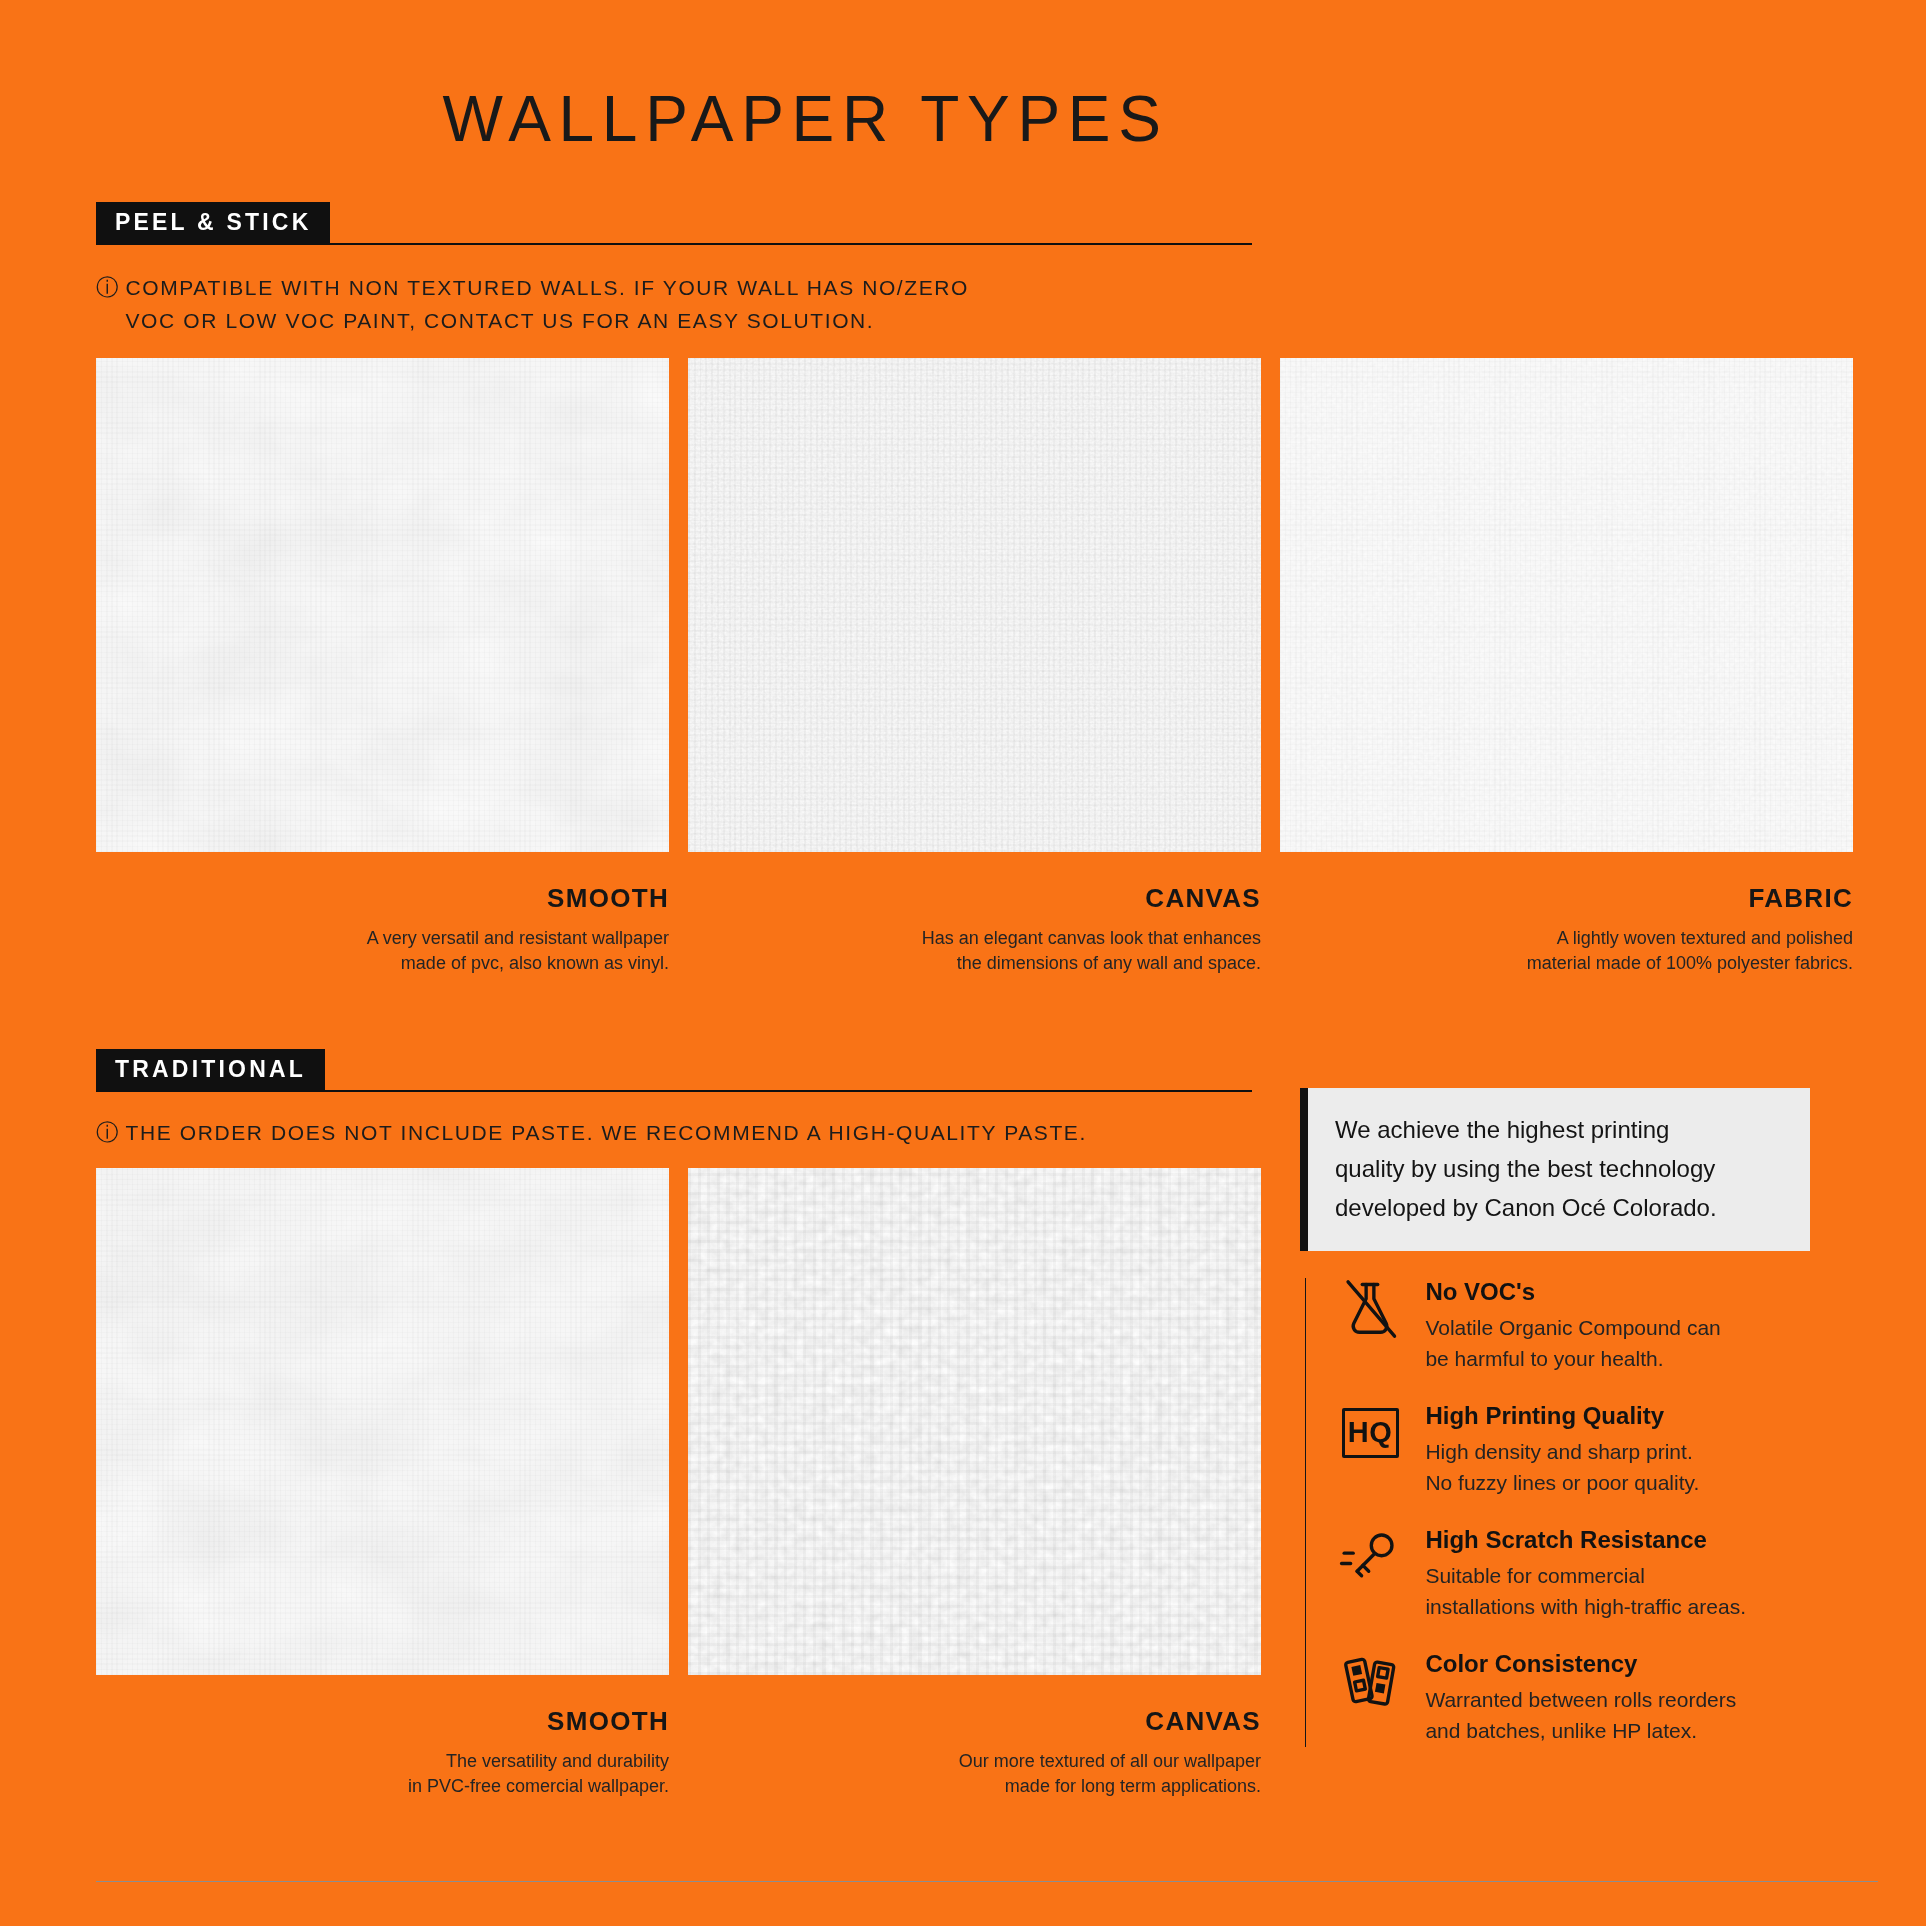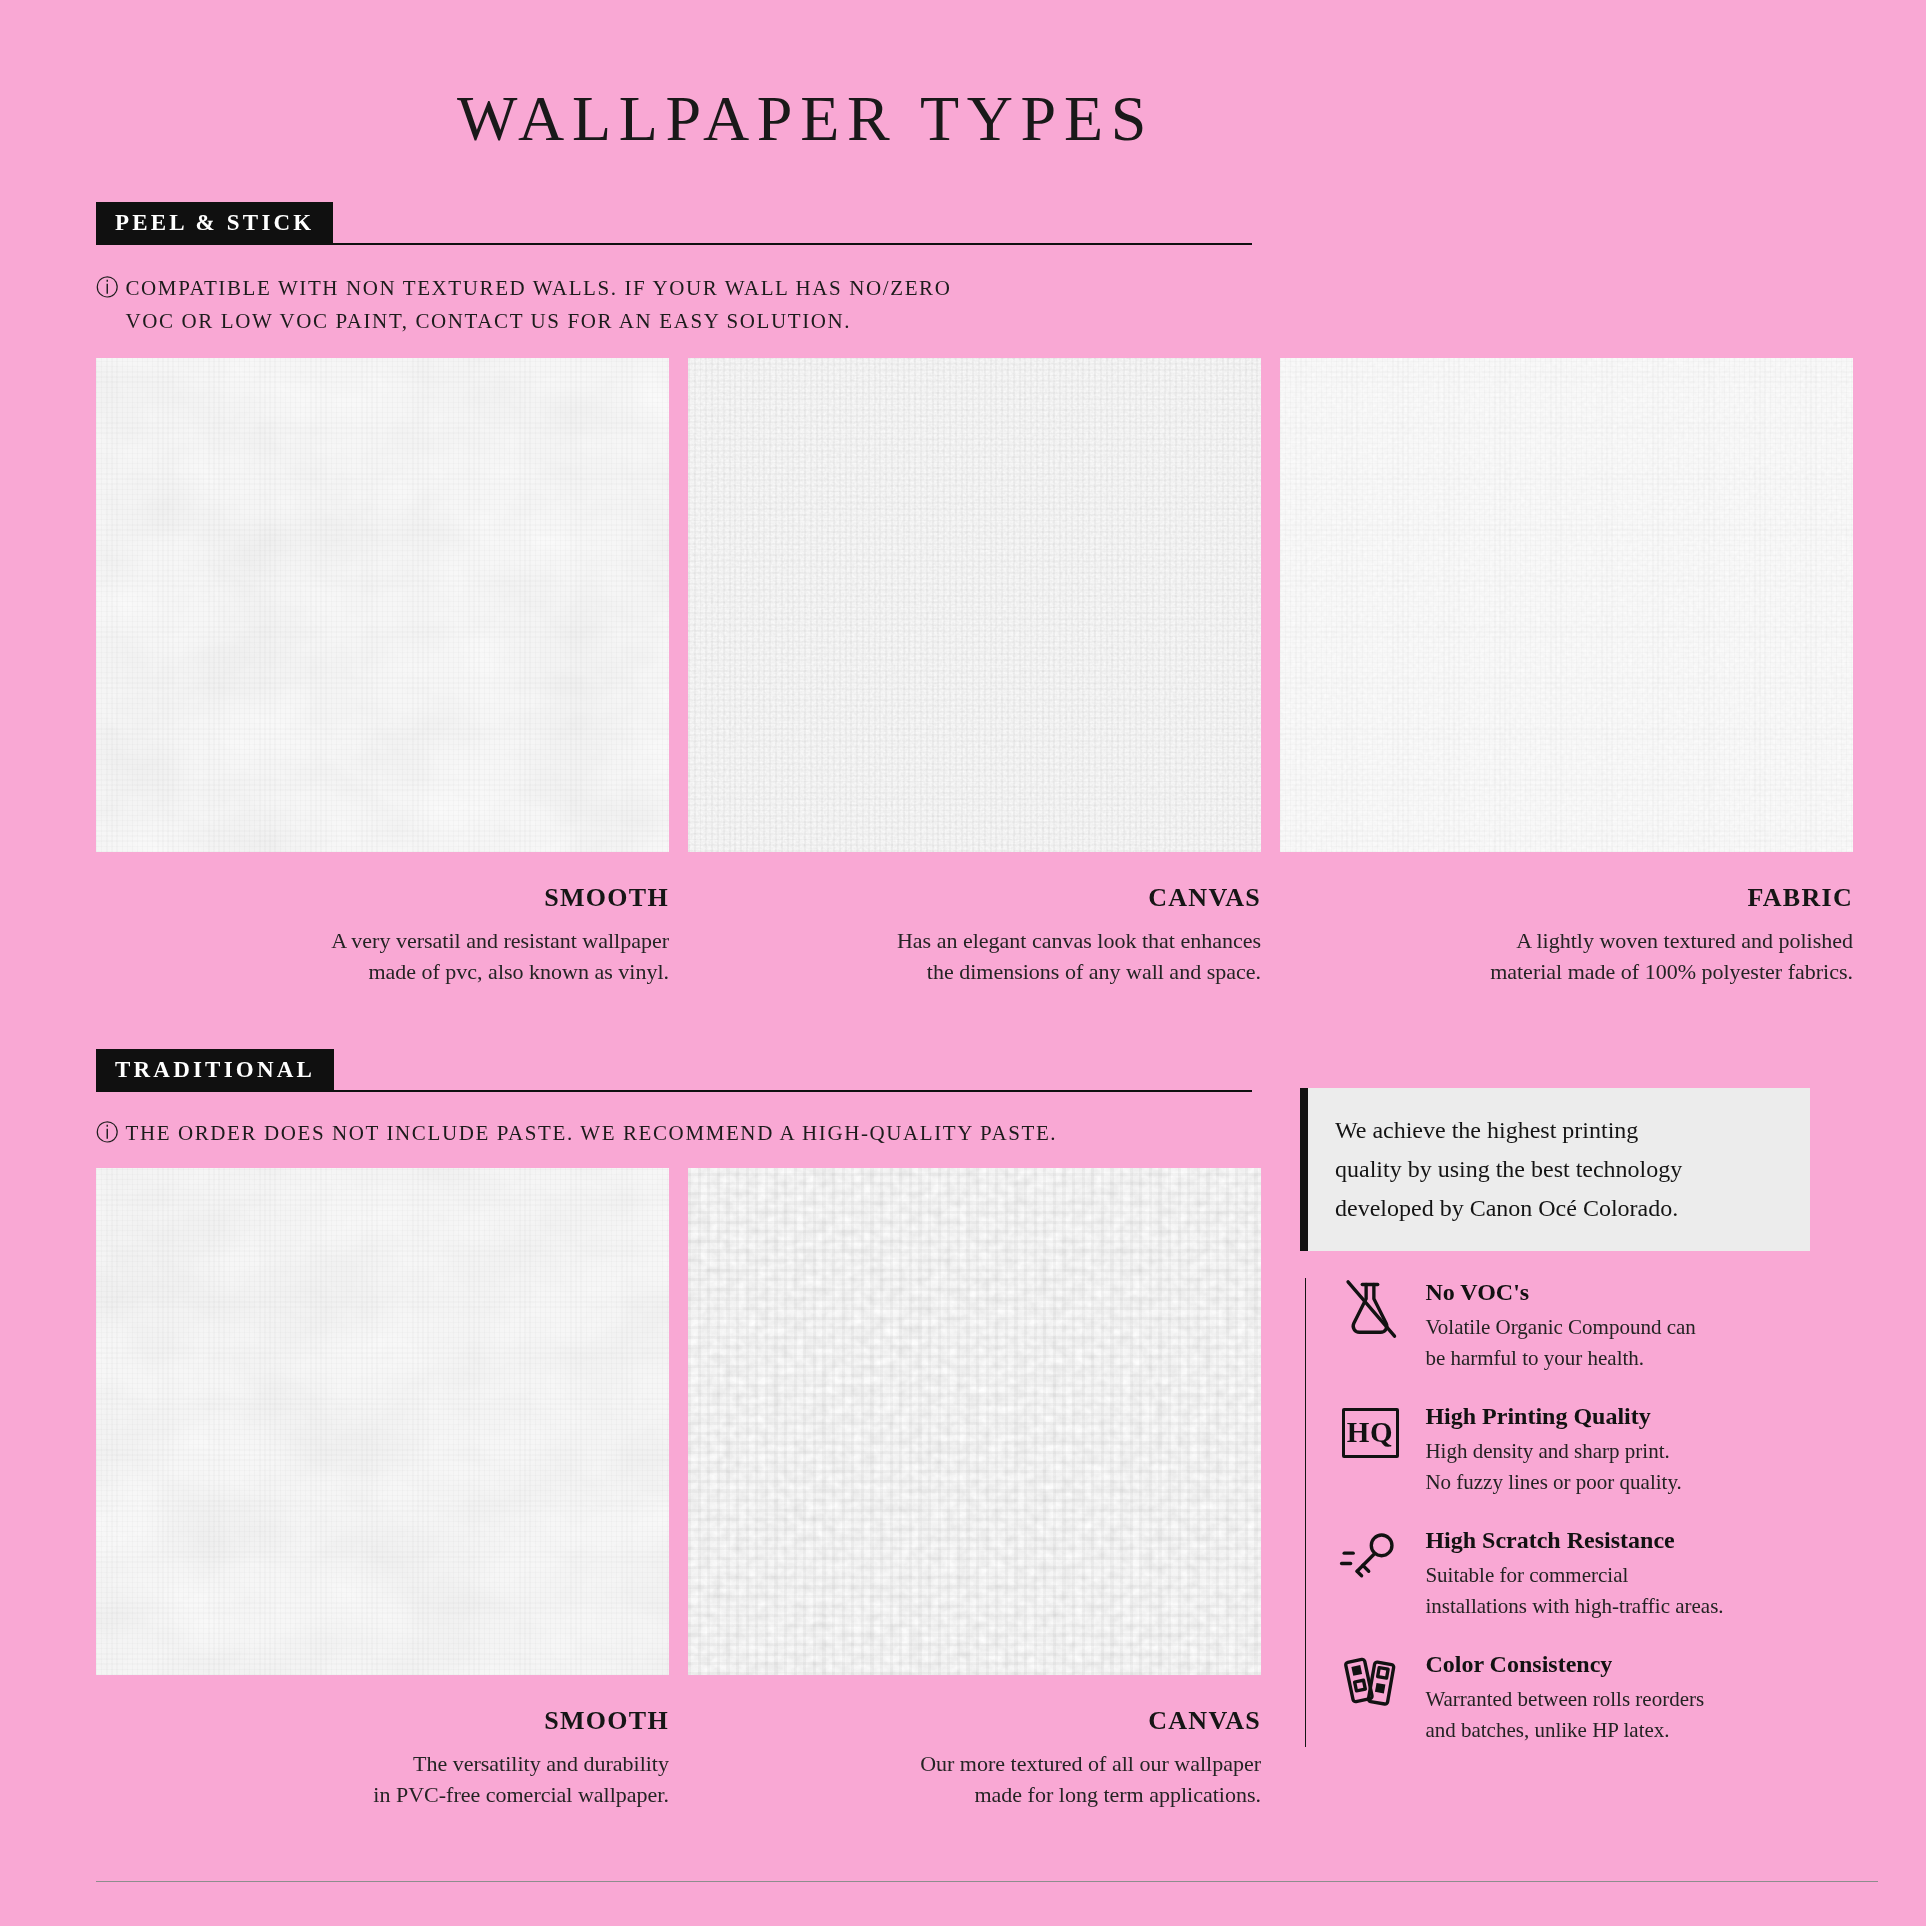--- a/index.html
+++ b/index.html
@@ -1,19 +1,19 @@
 <!DOCTYPE html>
 <html style="font-size:10.3px"><head>
 <meta charset="utf-8">
 <title>Wallpaper Types</title>
 <style>
   html,body{margin:0;padding:0;background:#ffffff;}
   #canvas{
-    position:relative;width:1926px;height:1926px;background:#f9a8d4;overflow:hidden;
-    font-family:Liberation Serif, serif;color:#151515;
+    position:relative;width:1926px;height:1926px;background:#f97316;overflow:hidden;
+    font-family:Liberation Sans, sans-serif;color:#151515;
   }
   
   .page-title{
     position:absolute;top:82px;left:96px;width:1419px;text-align:center;
     font-size:64px;font-weight:400;letter-spacing:7.7px;color:#191919;white-space:nowrap;
   }
   
   .section-header{position:absolute;left:96px;width:1156px;border-bottom:2.6px solid #101010;line-height:0;}
   .section-header.s1{top:202px;}
   .section-header.s2{top:1049px;}
@@ -49,21 +49,21 @@
     background:
       repeating-linear-gradient(90deg,rgba(0,0,0,0.018) 0 1.3px,rgba(0,0,0,0) 1.3px 5.1px),
       repeating-linear-gradient(0deg,rgba(0,0,0,0.015) 0 1.3px,rgba(0,0,0,0) 1.3px 5.1px);
   }
   .weave-coarse::after{
     background:
       repeating-linear-gradient(90deg,rgba(0,0,0,0.035) 0 3.2px,rgba(0,0,0,0) 3.2px 9.6px),
       repeating-linear-gradient(0deg,rgba(0,0,0,0.030) 0 3.2px,rgba(0,0,0,0) 3.2px 9.6px);
   }
   .swatch-name{font-size:26px;font-weight:700;letter-spacing:1.3px;margin:31px 0 11.6px;color:#161616;}
-  .swatch-desc{font-size:22px;line-height:1.42;color:#242424;white-space:pre-line;}
+  .swatch-desc{font-size:18px;line-height:1.42;color:#242424;white-space:pre-line;}
   
   .quality-box{
     position:absolute;left:1300px;top:1088px;width:510px;box-sizing:border-box;
     background:#ececec;border-left:8.3px solid #121212;padding:23px 27px;
     font-size:24px;line-height:1.62;color:#141414;white-space:pre-line;
   }
   .features{
     position:absolute;left:1305px;top:1278px;width:551px;box-sizing:border-box;
     border-left:1.9px solid #161616;padding-left:33px;
     display:flex;flex-direction:column;gap:27px;

